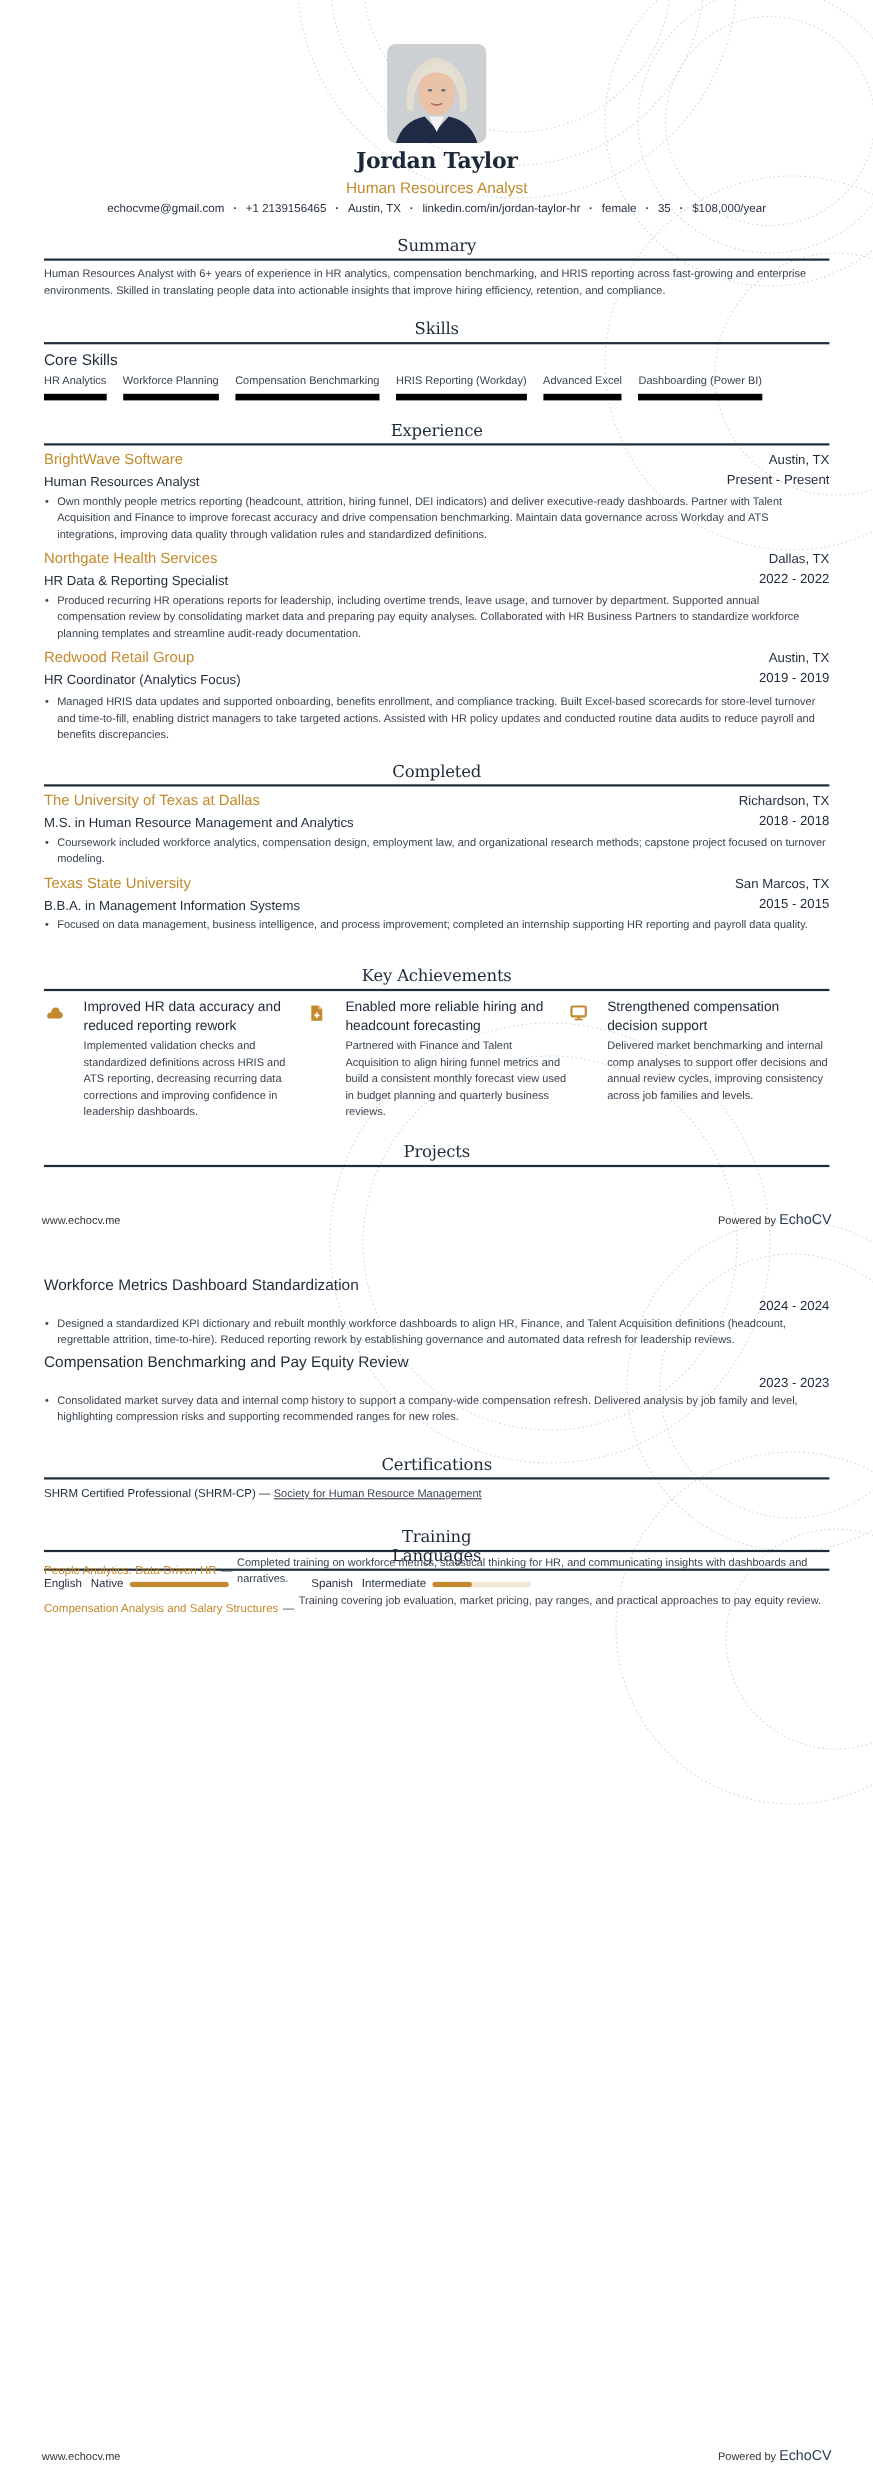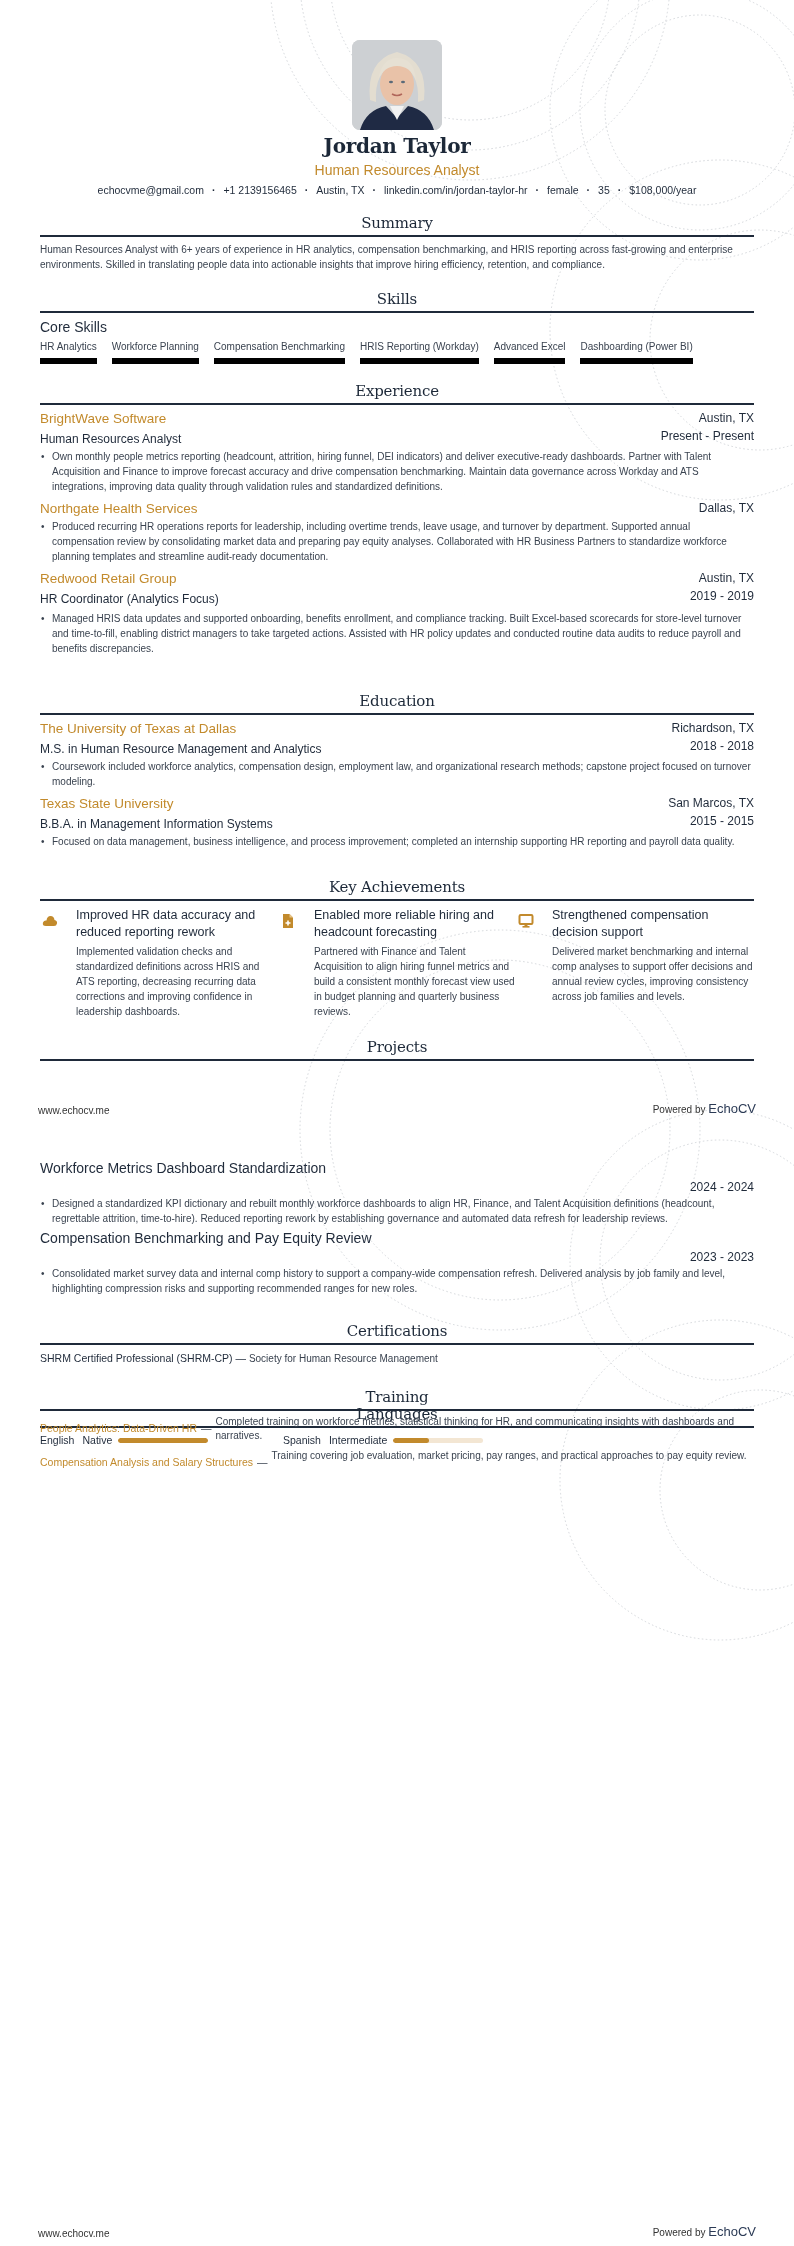--- a/index.html
+++ b/index.html
@@ -37,21 +37,21 @@
   .ach { width: 245px; position: relative; padding-left: 36px; }
   .ach .ic { position: absolute; left: 2px; top: 6px; width: 16px; height: 16px; }
   .ach-title { font-size: 12.5px; line-height: 17px; color: #1f2a3a; }
   .ach-body { font-size: 10px; line-height: 15px; color: #3a4350; margin-top: 3px; }
 
   .footer-l { font-size: 10px; color: #333; }
   .footer-r { font-size: 10px; color: #333; }
   .footer-r b { font-weight: normal; color: #2b3a55; font-size: 13px; text-align: center; }
 
   .cert { font-size: 10.5px; color: #1f2a3a; }
-  .cert .issuer { font-size: 10px; color: #3a4350; }
+  .cert .issuer { font-size: 10px; color: #3a4350; text-decoration: underline; }
 
   .lang { display: flex; align-items: center; font-size: 10.5px; color: #1f2a3a; }
   .bar { width: 90px; height: 5px; border-radius: 3px; background: #f3e6d3; margin-left: 6px; overflow: hidden; }
   .bar i { display: block; height: 100%; background: #c28a2c; border-radius: 3px; }
 
   .train { display: flex; align-items: flex-start; }
   .train-name { font-size: 10.5px; color: #c28a2c; white-space: nowrap; line-height: 15px; padding-top: 6px; }
   .train-dash { font-size: 10.5px; color: #3a4350; margin: 0 4px; line-height: 15px; padding-top: 6px; }
   .train-desc { font-size: 10px; line-height: 14px; color: #3a4350; }
 </style>
@@ -121,32 +121,33 @@
   <div class="sec-rule"></div>
 
   <div style="margin-top:4px;">
     <div class="row"><span class="org">BrightWave Software</span><span class="loc" style="margin-top:2px;">Austin, TX</span></div>
     <div class="row" style="margin-top:2px;"><span class="sub">Human Resources Analyst</span><span class="dates">Present - Present</span></div>
     <div class="bullet" style="margin-top:2px;">Own monthly people metrics reporting (headcount, attrition, hiring funnel, DEI indicators) and deliver executive-ready dashboards. Partner with Talent Acquisition and Finance to improve forecast accuracy and drive compensation benchmarking. Maintain data governance across Workday and ATS integrations, improving data quality through validation rules and standardized definitions.</div>
   </div>
 
   <div style="margin-top:5px;">
     <div class="row"><span class="org">Northgate Health Services</span><span class="loc" style="margin-top:2px;">Dallas, TX</span></div>
+    <div class="row" style="margin-top:2px;"><span class="sub">HR Data &amp; Reporting Specialist</span><span class="dates">2022 - 2022</span></div>
     <div class="bullet" style="margin-top:2px;">Produced recurring HR operations reports for leadership, including overtime trends, leave usage, and turnover by department. Supported annual compensation review by consolidating market data and preparing pay equity analyses. Collaborated with HR Business Partners to standardize workforce planning templates and streamline audit-ready documentation.</div>
   </div>
 
   <div style="margin-top:5px;">
     <div class="row"><span class="org">Redwood Retail Group</span><span class="loc" style="margin-top:2px;">Austin, TX</span></div>
     <div class="row" style="margin-top:2px;"><span class="sub">HR Coordinator (Analytics Focus)</span><span class="dates">2019 - 2019</span></div>
     <div class="bullet" style="margin-top:4px;">Managed HRIS data updates and supported onboarding, benefits enrollment, and compliance tracking. Built Excel-based scorecards for store-level turnover and time-to-fill, enabling district managers to take targeted actions. Assisted with HR policy updates and conducted routine data audits to reduce payroll and benefits discrepancies.</div>
   </div>
 </div>
 
 <div class="abs content" style="top:692px;">
-  <div class="sec-title">Education</div>
+  <div class="sec-title">Completed</div>
   <div class="sec-rule"></div>
 
   <div style="margin-top:4px;">
     <div class="row"><span class="org">The University of Texas at Dallas</span><span class="loc" style="margin-top:2px;">Richardson, TX</span></div>
     <div class="row" style="margin-top:2px;"><span class="sub">M.S. in Human Resource Management and Analytics</span><span class="dates">2018 - 2018</span></div>
     <div class="bullet" style="margin-top:2px;">Coursework included workforce analytics, compensation design, employment law, and organizational research methods; capstone project focused on turnover modeling.</div>
   </div>
 
   <div style="margin-top:5px;">
     <div class="row"><span class="org">Texas State University</span><span class="loc" style="margin-top:2px;">San Marcos, TX</span></div>

